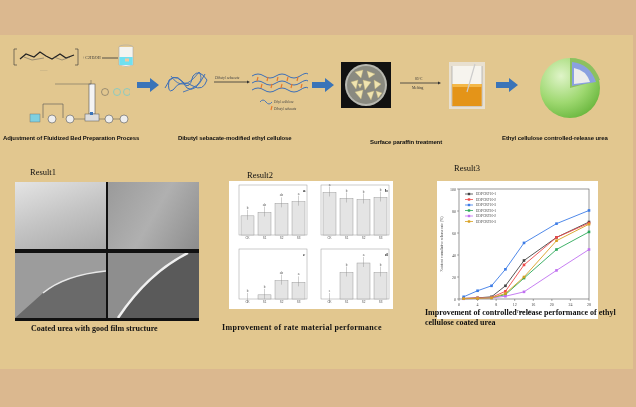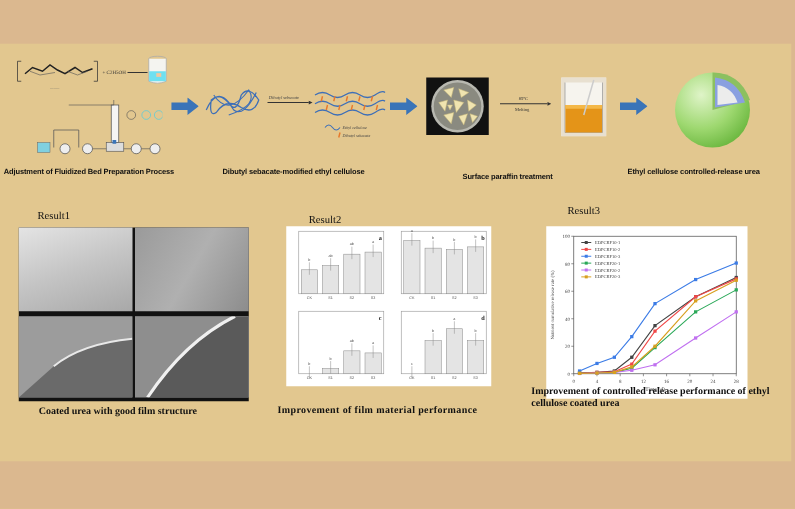--- a/index.html
+++ b/index.html
@@ -259,21 +259,21 @@
         <text x="52.5" y="11" text-anchor="middle" class="tiny">a</text>
         <text x="52.5" y="58" text-anchor="middle" class="tiny">S2</text>
         <rect x="63" y="27.5" width="13" height="26.5" fill="#e4e4e4" stroke="#888" stroke-width="0.4"></rect>
         <line x1="69.5" y1="21.5" x2="69.5" y2="31.5" stroke="#888" stroke-width="0.4"></line>
         <text x="69.5" y="20.5" text-anchor="middle" class="tiny">b</text>
         <text x="69.5" y="58" text-anchor="middle" class="tiny">S3</text>
         <text x="74" y="11" font-size="5" font-weight="bold" fill="#222" font-family="Liberation Serif,serif">d</text>
       </g>
     </svg>
 </div>
-<div class="res-cap" style="left:222px;top:323px;letter-spacing:0.3px;">Improvement of film material performance</div>
+<div class="res-cap" style="left:222px;top:323px;letter-spacing:0.3px;">Improvement of rate material performance</div>
 
 <div class="res-title" style="left:438px;top:163px;">Result3</div>
 <div class="figbox" style="left:437px;top:181px;width:161px;height:138px;">
   <svg id="r3svg" width="161" height="138" viewBox="0 0 161 138">
       <rect x="22" y="8" width="130" height="110" fill="none" stroke="#555" stroke-width="0.6"></rect>
       <line x1="20" y1="118" x2="22" y2="118" stroke="#555" stroke-width="0.5"></line>
       <text x="19" y="119.5" text-anchor="end" font-size="4" fill="#444" font-family="Liberation Serif,serif">0</text>
       <line x1="20" y1="96" x2="22" y2="96" stroke="#555" stroke-width="0.5"></line>
       <text x="19" y="97.5" text-anchor="end" font-size="4" fill="#444" font-family="Liberation Serif,serif">20</text>
       <line x1="20" y1="74" x2="22" y2="74" stroke="#555" stroke-width="0.5"></line>

